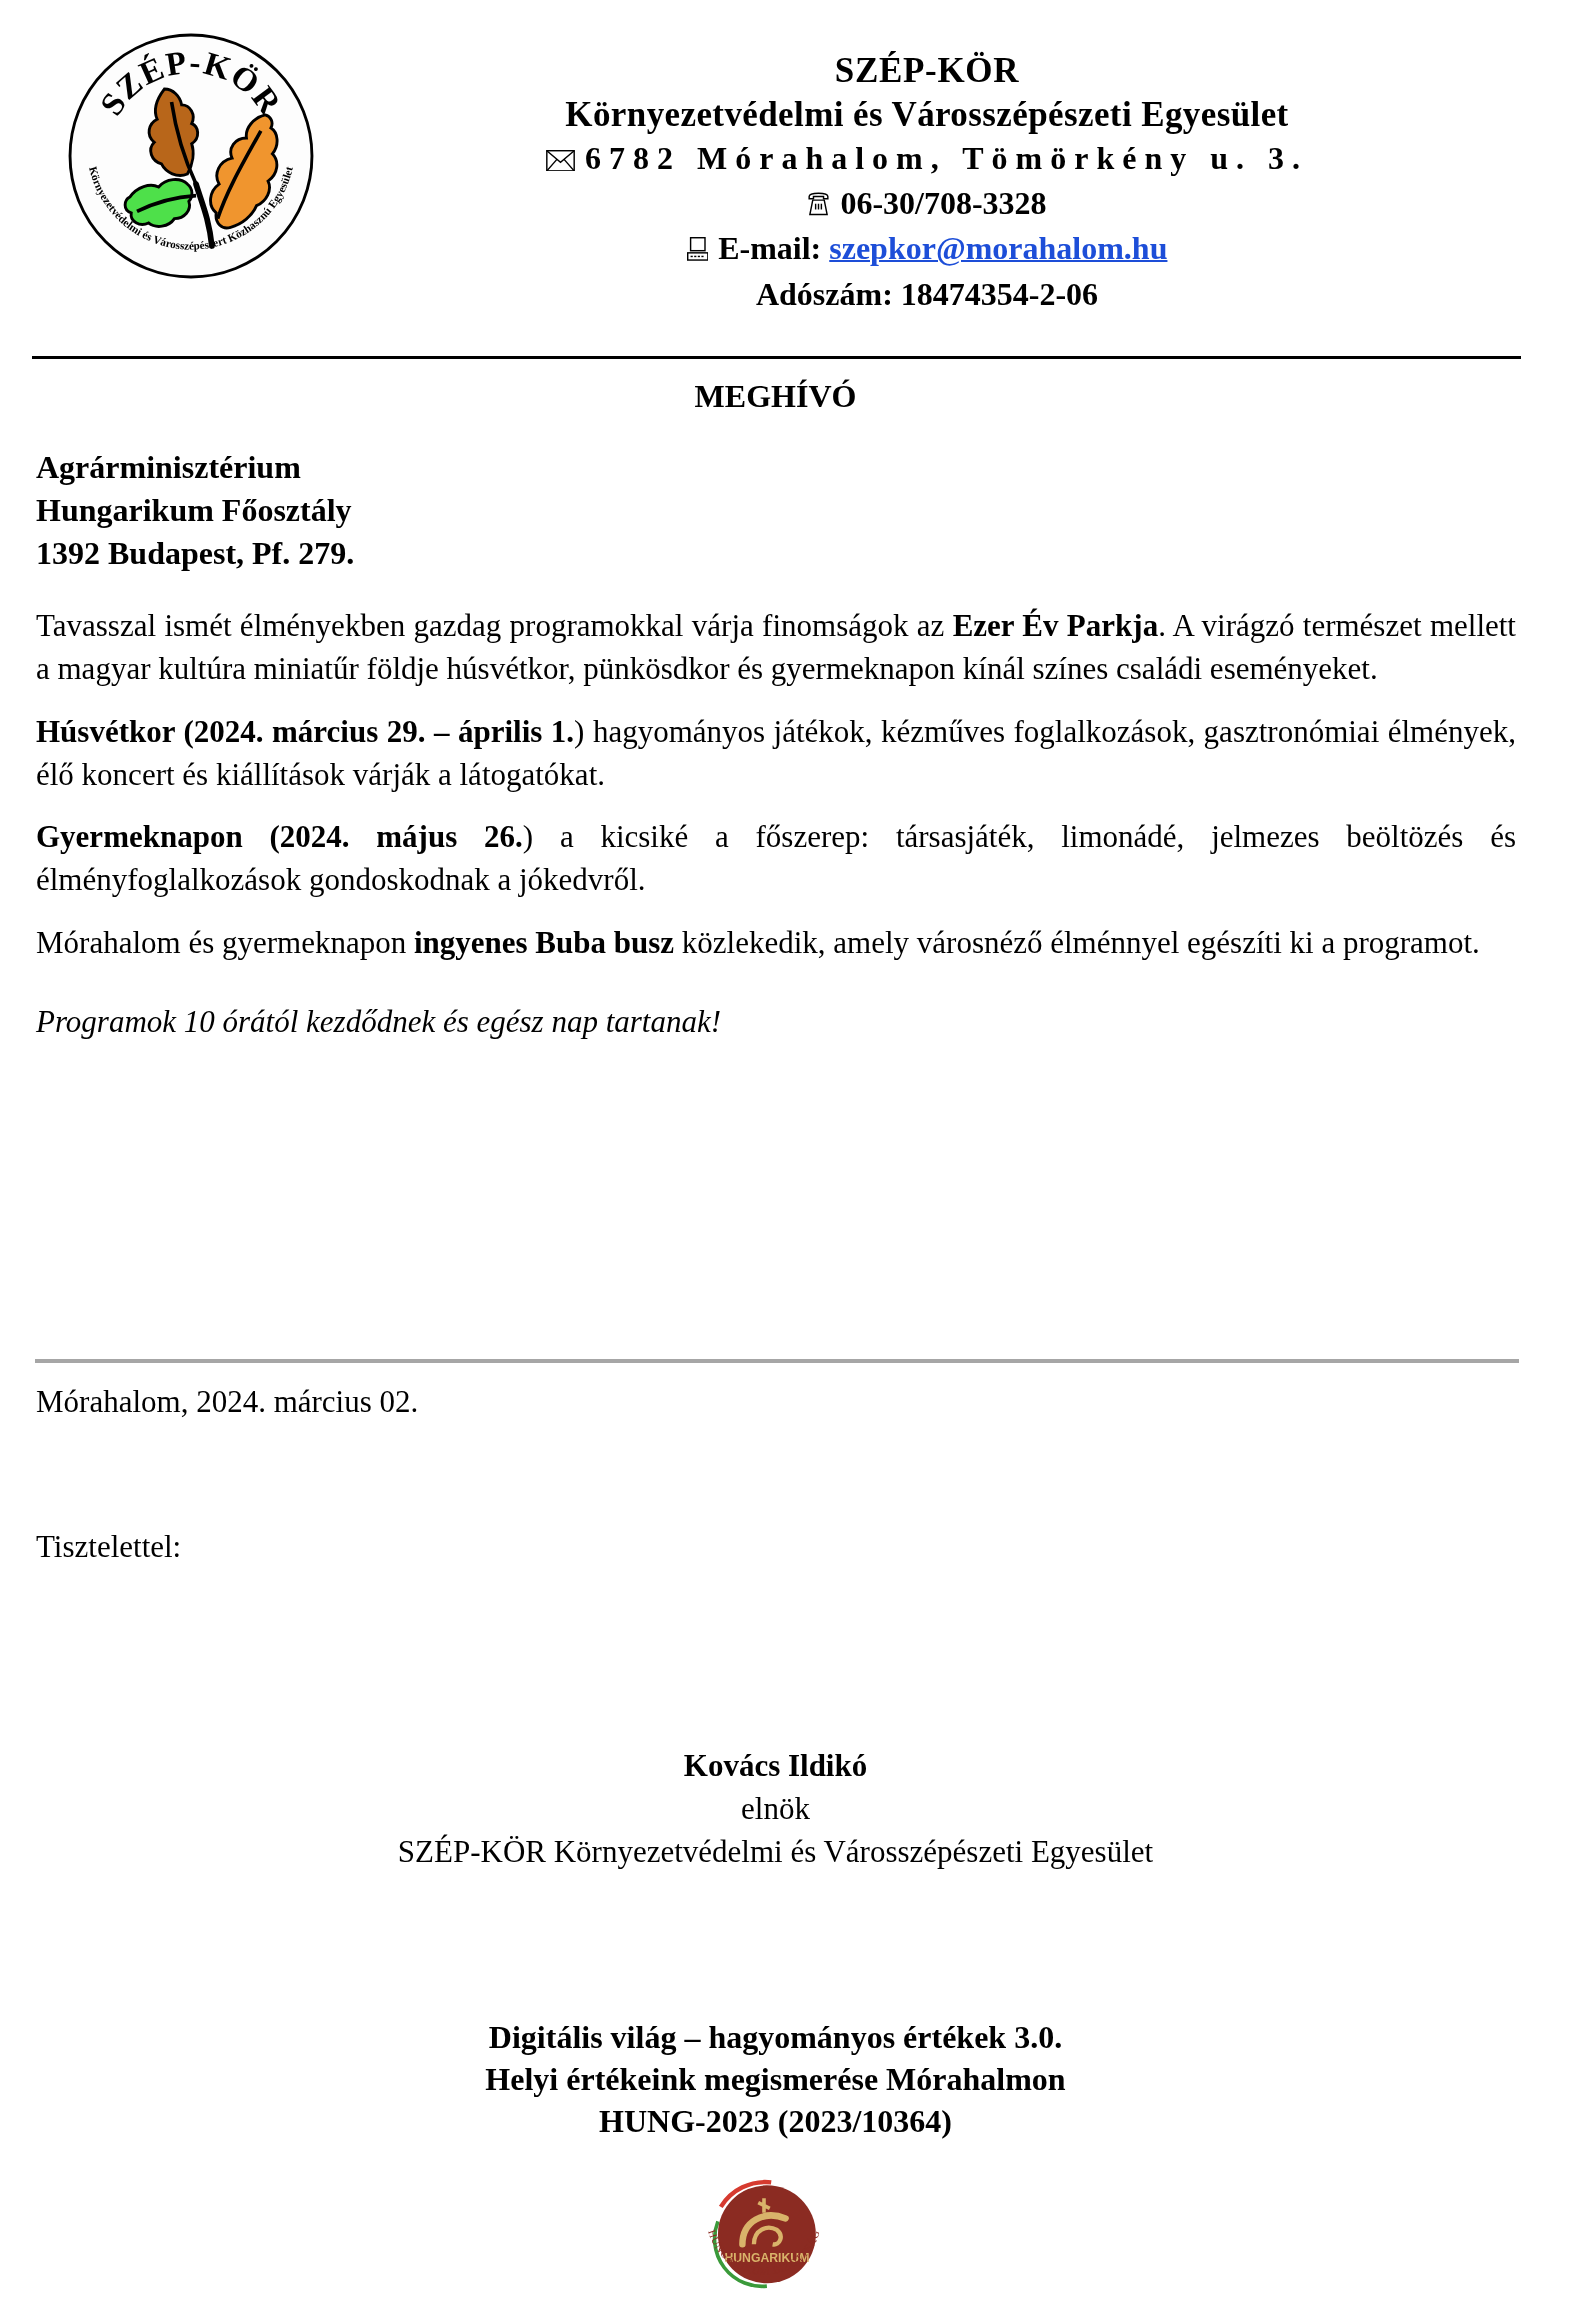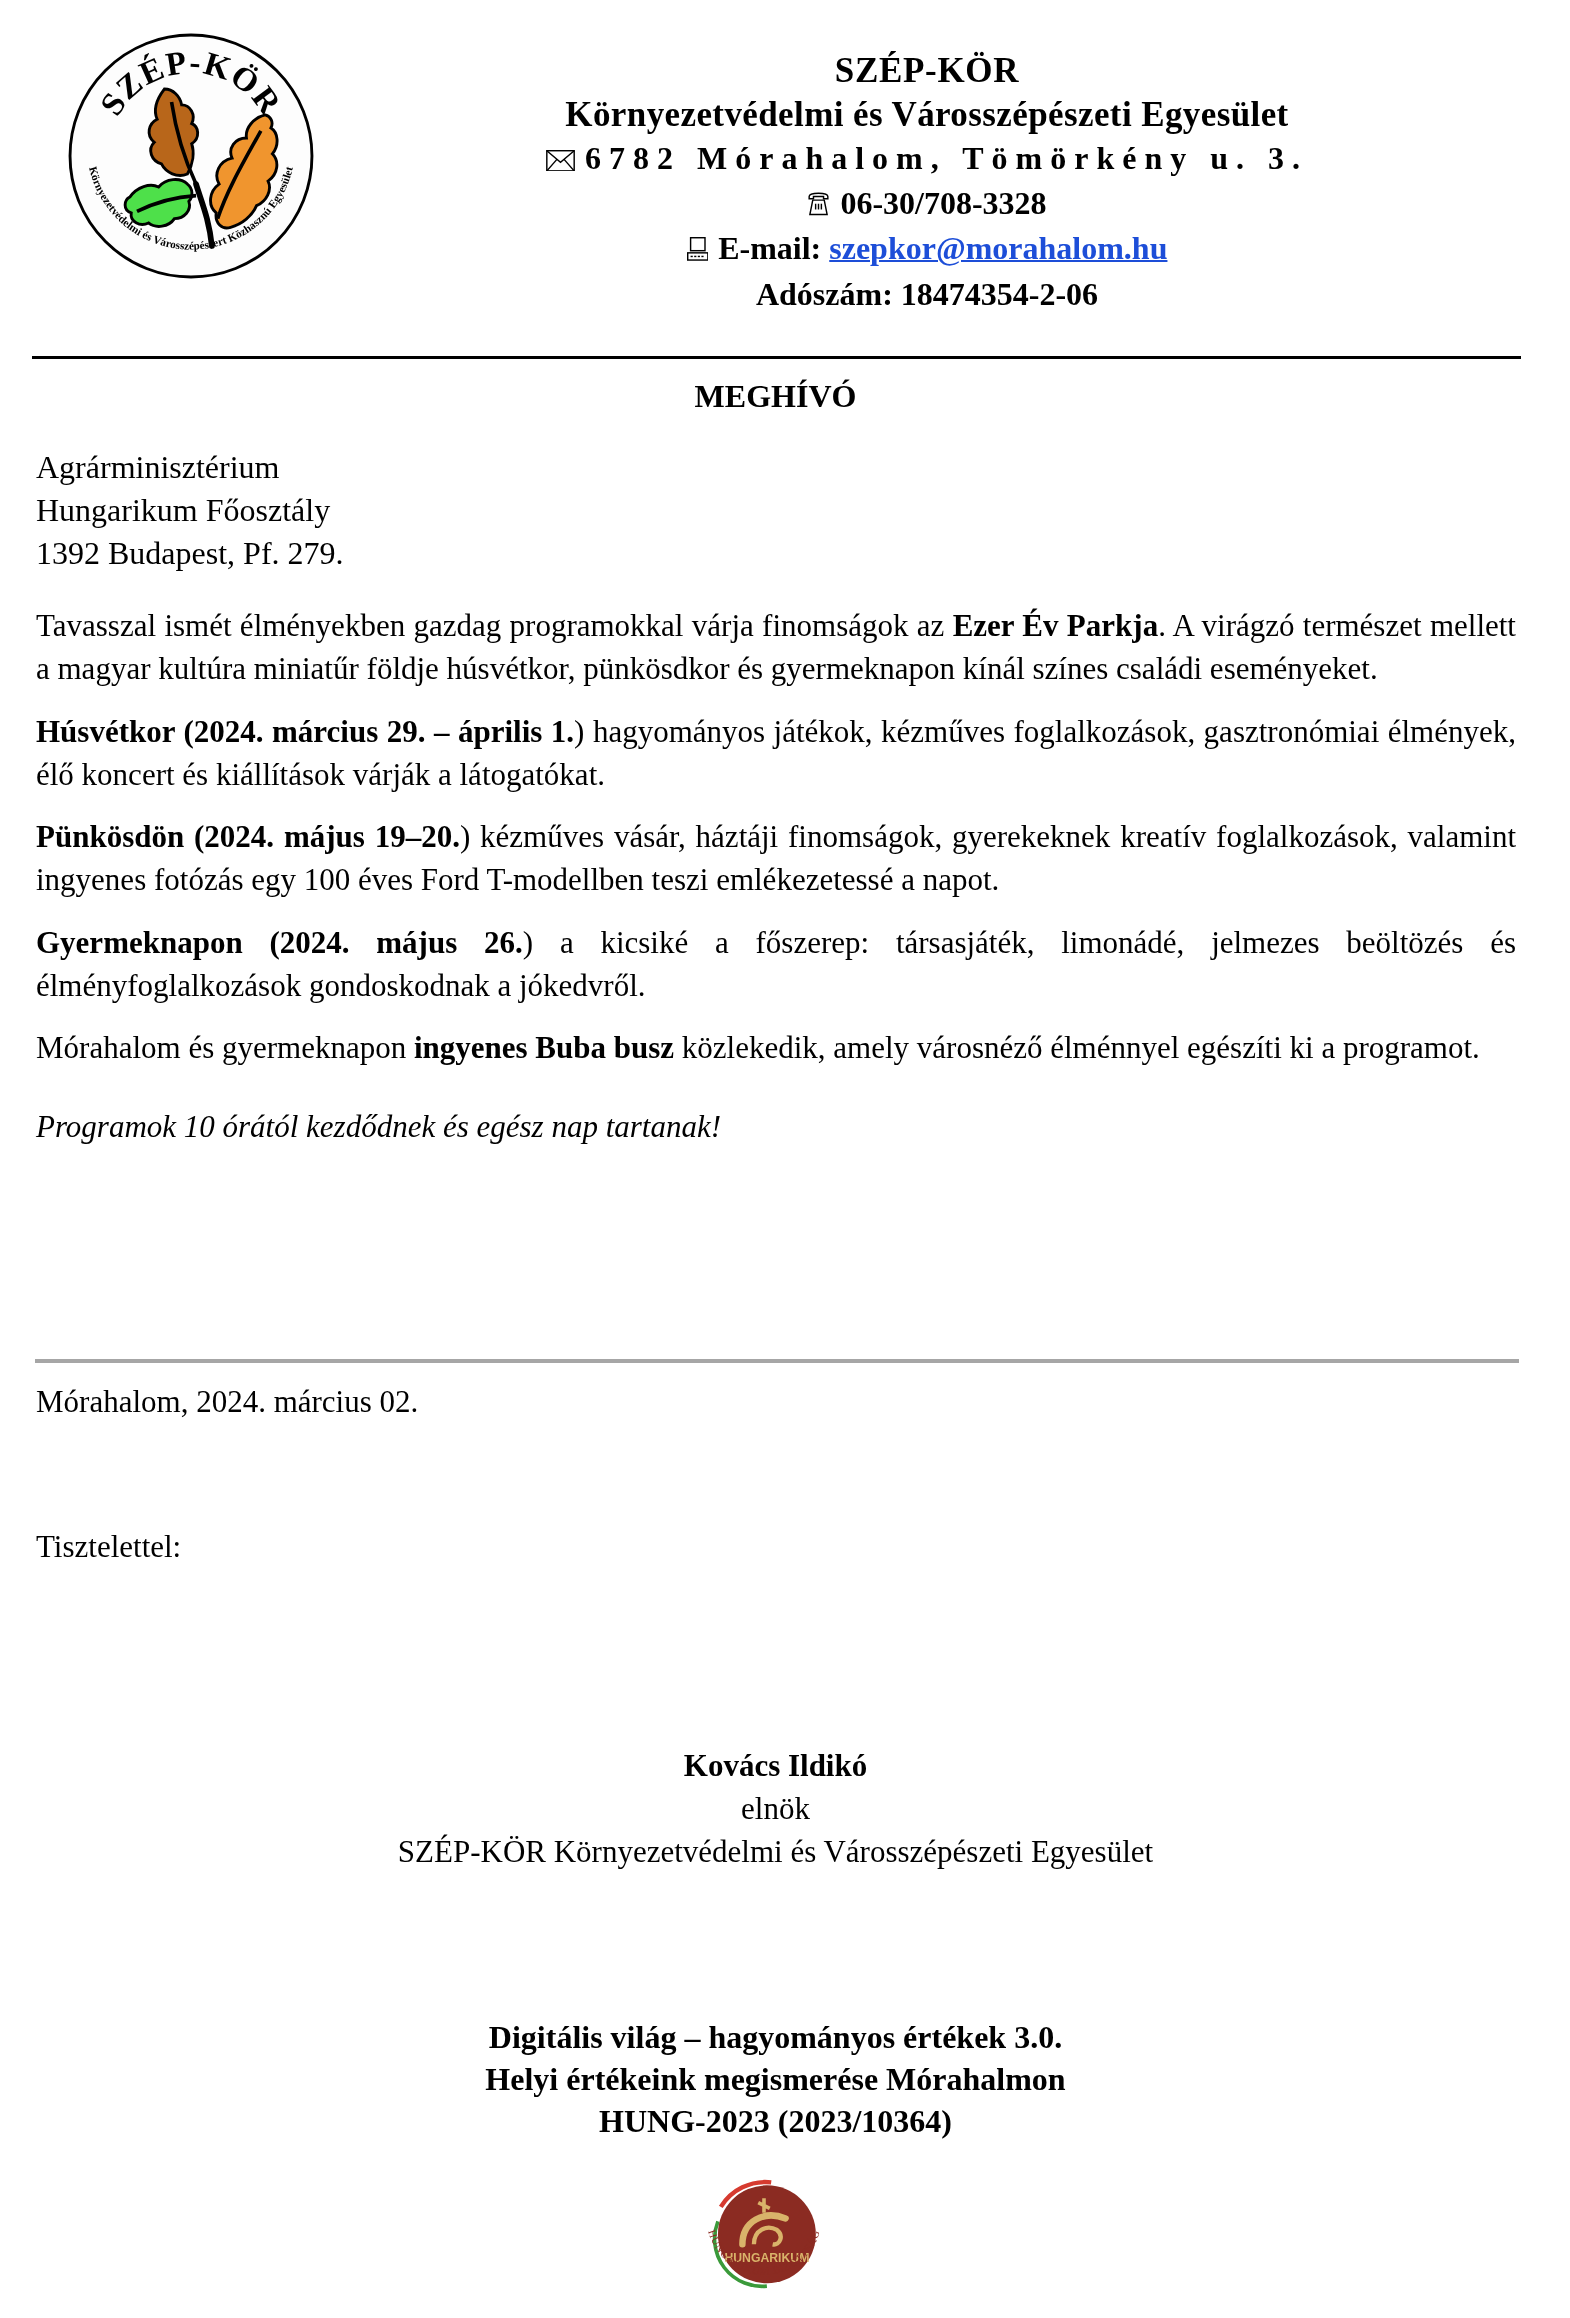--- a/index.html
+++ b/index.html
@@ -17,21 +17,21 @@
   #org-full { font-size: 35px; line-height: 45px; letter-spacing: 0.4px; }
   #address-line { font-size: 32px; line-height: 43px; letter-spacing: 8px; }
   #phone-line, #email-line, #tax-line { font-size: 32px; line-height: 43px; }
   .hdr-icon { display: inline-block; vertical-align: -2.2px; margin-right: 10px; }
   #email-link { color: #1d4ed8; text-decoration: underline; text-decoration-thickness: 2.2px; }
 
   #top-rule { left: 32px; top: 356px; width: 1489px; height: 2.9px; background: #000; }
 
   #title { left: 0; width: 1551px; top: 375px; text-align: center; font-size: 32px; font-weight: bold; line-height: 43px; }
 
-  #addressee { left: 36px; top: 446px; font-size: 32px; font-weight: normal; line-height: 43px; }
+  #addressee { left: 36px; top: 446px; font-size: 32px; font-weight: bold; line-height: 43px; }
 
   #body { left: 36px; top: 604px; width: 1480px; font-size: 31px; line-height: 43px; }
   #body p { margin: 0 0 19.5px 0; text-align: justify; }
   #body p.italic { font-style: italic; text-align: left; margin-top: 36px; }
 
   #divider { left: 35px; top: 1359px; width: 1484px; height: 4.3px; background: #a6a6a6; }
 
   #place-date { left: 36px; top: 1380px; font-size: 31px; line-height: 43px; }
   #closing { left: 36px; top: 1525px; font-size: 31px; line-height: 43px; }
 
@@ -119,21 +119,20 @@
 
 <div class="abs" id="addressee">
   <div>Agrárminisztérium</div>
   <div>Hungarikum Főosztály</div>
   <div>1392 Budapest, Pf. 279.</div>
 </div>
 
 <div class="abs" id="body">
   <p><span>Tavasszal ismét élményekben gazdag programokkal várja finomságok az </span><b>Ezer Év Parkja</b><span>. A virágzó természet mellett a magyar kultúra miniatűr földje húsvétkor, pünkösdkor és gyermeknapon kínál színes családi eseményeket.</span></p>
   <p><b>Húsvétkor (2024. március 29. – április 1.</b><span>) hagyományos játékok, kézműves foglalkozások, gasztronómiai élmények, élő koncert és kiállítások várják a látogatókat.</span></p>
-  <p><b>Pünkösdön (2024. május 19–20.</b><span>) kézműves vásár, háztáji finomságok, gyerekeknek kreatív foglalkozások, valamint ingyenes fotózás egy 100 éves Ford T-modellben teszi emlékezetessé a napot.</span></p>
   <p><b>Gyermeknapon (2024. május 26.</b><span>) a kicsiké a főszerep: társasjáték, limonádé, jelmezes beöltözés és élményfoglalkozások gondoskodnak a jókedvről.</span></p>
   <p><span>Mórahalom és gyermeknapon </span><b>ingyenes Buba busz</b><span> közlekedik, amely városnéző élménnyel egészíti ki a programot.</span></p>
   <p class="italic">Programok 10 órától kezdődnek és egész nap tartanak!</p>
 </div>
 
 <div class="abs" id="divider"></div>
 
 <div class="abs" id="place-date">Mórahalom, 2024. március 02.</div>
 <div class="abs" id="closing">Tisztelettel:</div>
 

